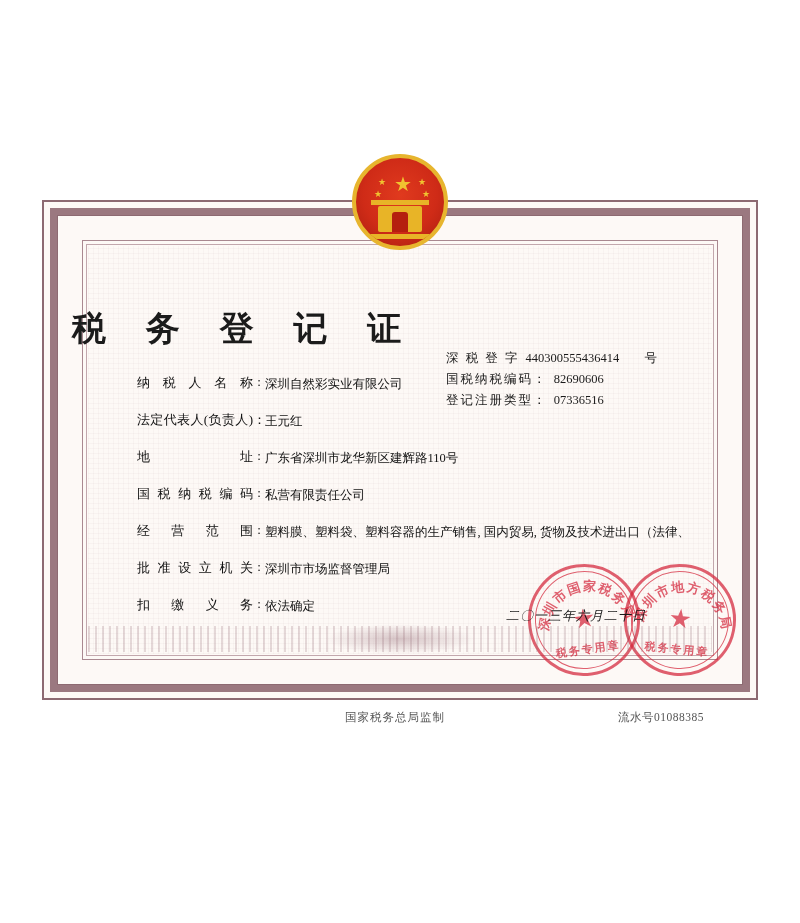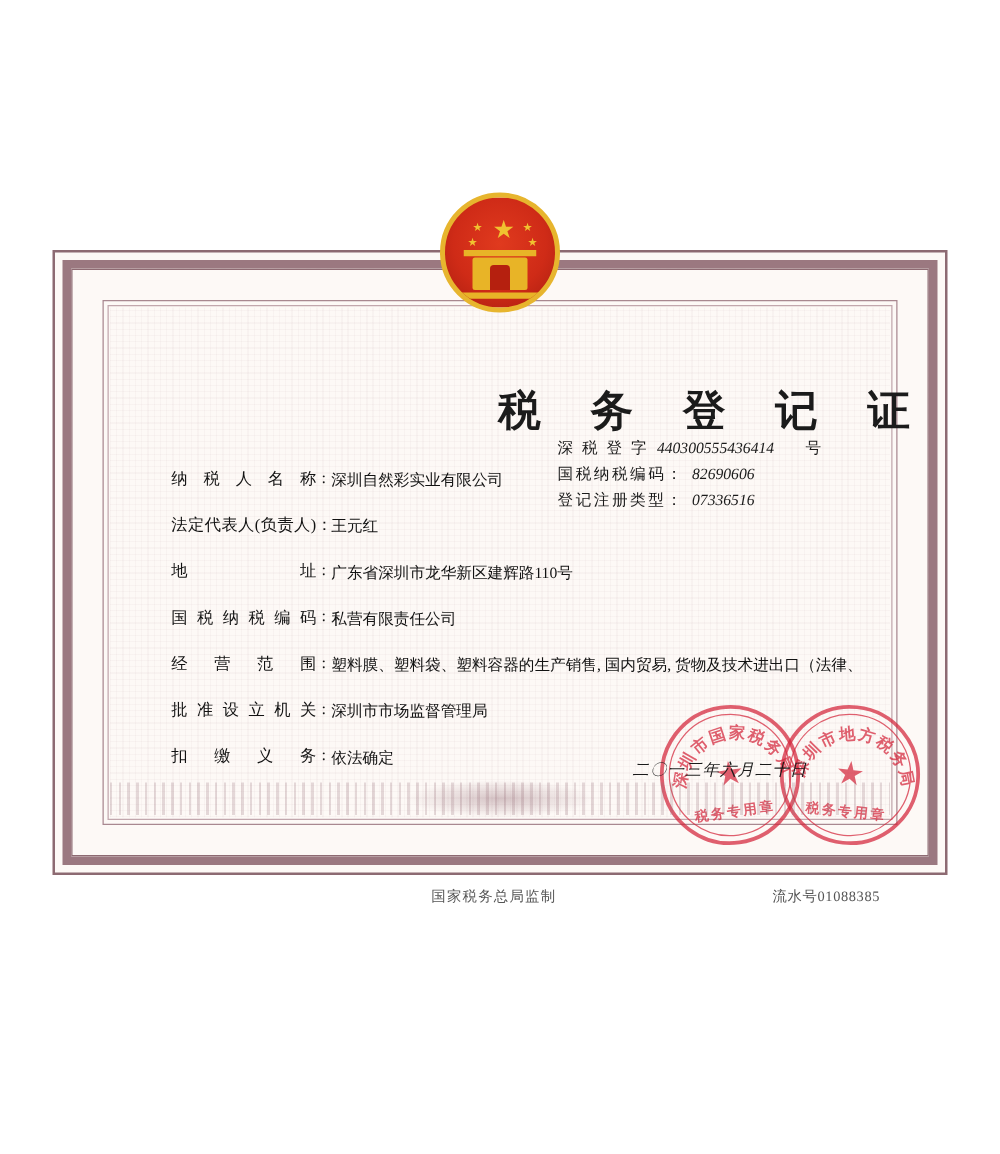--- a/index.html
+++ b/index.html
@@ -150,42 +150,42 @@
   .star.s2 { font-size: 9px; left: 18px; top: 32px; }
   .star.s3 { font-size: 9px; left: 62px; top: 20px; }
   .star.s4 { font-size: 9px; left: 66px; top: 32px; }
 
   
   .title {
     position: absolute;
     left: 0;
     right: 0;
     top: 90px;
-    text-align: right;
+    text-align: left;
     font-family: "DejaVu Serif", serif;
     font-size: 34px;
     font-weight: bold;
     letter-spacing: 14px;
     color: #1b1b1b;
     text-indent: 14px;
   }
 
   
   .reg-block {
     position: absolute;
     right: 46px;
     top: 132px;
     width: 250px;
     font-size: 12.5px;
     color: #1a1a1a;
     line-height: 21px;
   }
   .reg-line { white-space: nowrap; }
   .reg-line .lab { letter-spacing: 2px; margin-top: 31px; }
-  .reg-line .val { margin-left: 3px; font-style: italic; }
+  .reg-line .val { margin-left: 3px; }
   .reg-line .suffix { margin-left: 22px; }
 
   
   .fields {
     position: absolute;
     left: 64px;
     top: 158px;
     right: 48px;
     font-size: 13px;
     color: #121212;

